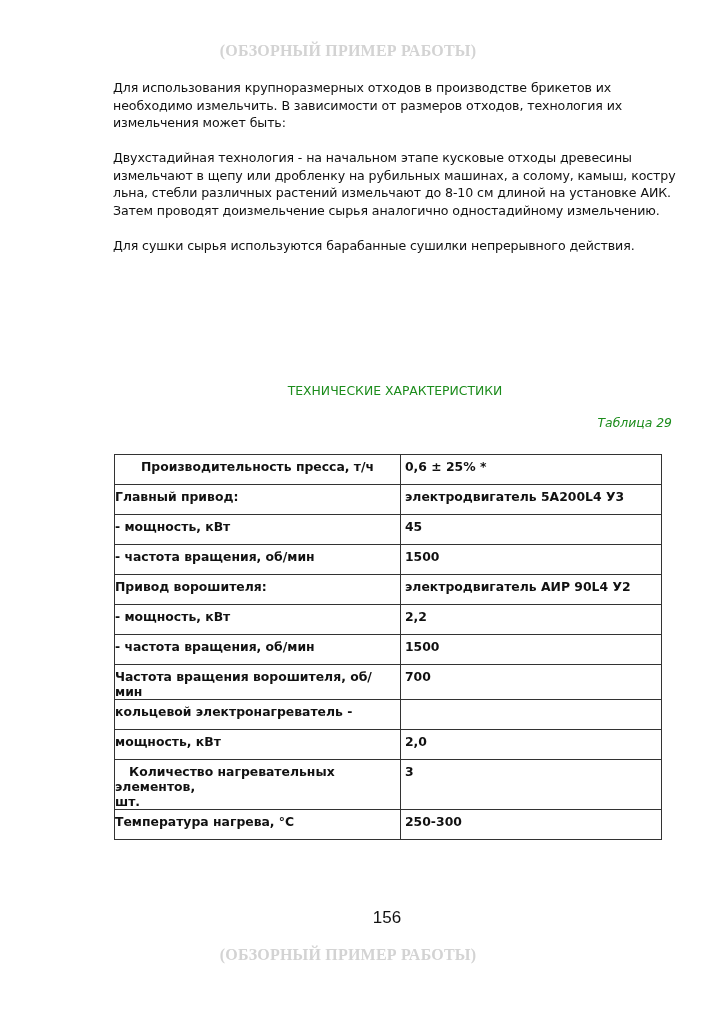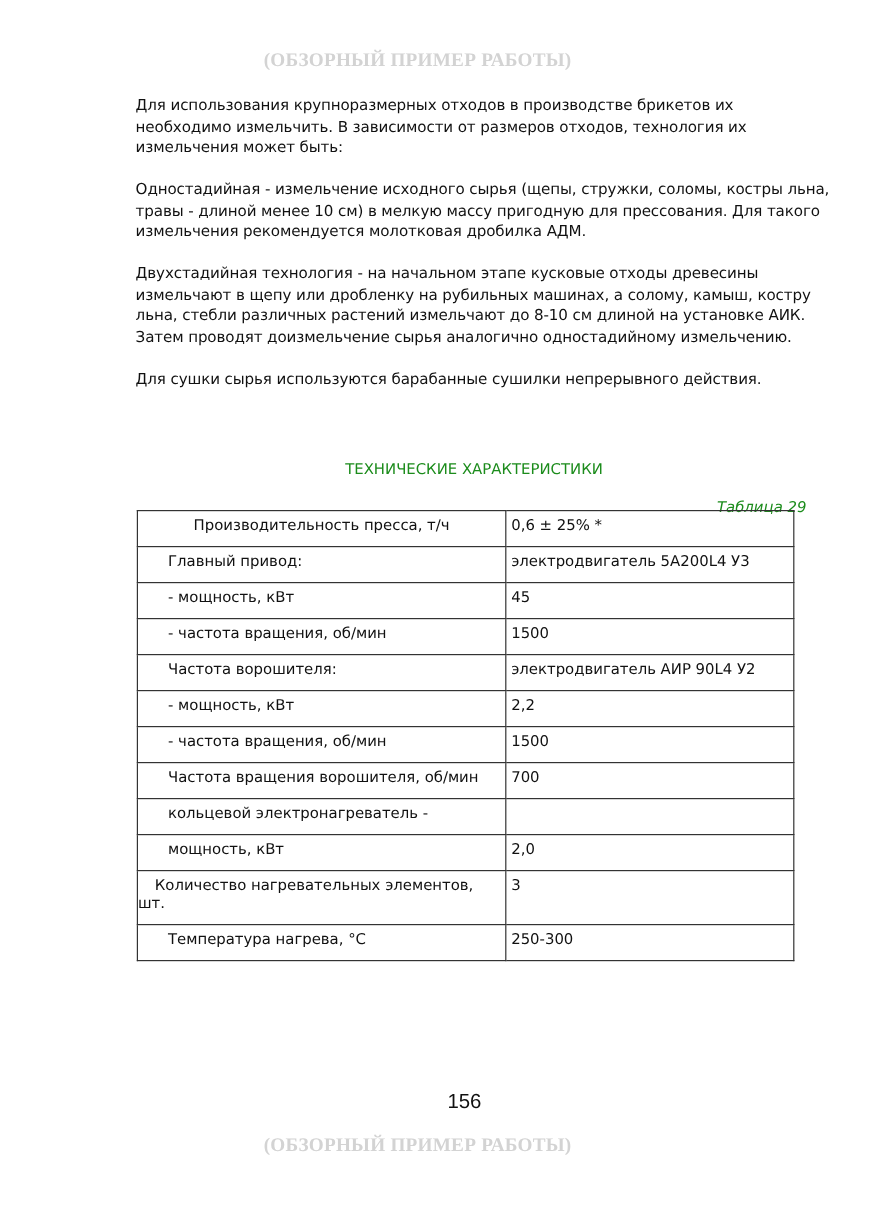--- a/index.html
+++ b/index.html
@@ -10,42 +10,41 @@
                font-size: 16px; color: #d3d3d3; letter-spacing: 0.2px; }
   .wm-top { top: 42px; }
   .wm-bottom { top: 946px; }
   .body-text { position: absolute; left: 103px; width: 580px;
                font-size: 12.6px; line-height: 17.5px; letter-spacing: -0.1px; margin-left: 10px; }
   .para { margin: 0 0 17.5px 0; }
   .section-title { position: absolute; top: 383px; left: 0; width: 790px;
                    text-align: center; font-size: 12.4px; color: #1c8c1c; }
   .table-caption { position: absolute; top: 415px; right: 52px;
                    font-size: 12.4px; color: #1c8c1c; font-style: italic; text-align: center; }
-  table.spec { position: absolute; top: 425px; left: 114px; width: 548px;
-               border-collapse: collapse; font-size: 12.4px; }
+  table.spec { position: absolute; top: 454px; left: 114px; width: 548px;
+               border-collapse: collapse; font-size: 12.4px; font-weight: bold; }
   table.spec td { border: 1.5px solid #333; vertical-align: top;
                   padding: 4px 4px 0 4px; height: 25px; line-height: 15px; }
-  table.spec td.param { width: 277px; padding-left: 25px; }
+  table.spec td.param { width: 277px; padding-left: 0; }
   table.spec td.param.centered { text-align: center; padding-left: 4px; }
   table.spec td.value { }
   table.spec tr.tall td { height: 40px; }
   table.spec td.param.hanging { padding-left: 0; }
   table.spec td.param.hanging span.indent { padding-left: 14px; }
   .page-number { position: absolute; top: 908px; left: 0; width: 774px;
                  text-align: center; font-family: "Liberation Sans", sans-serif;
                  font-size: 17px; color: #111; }
 </style>
 </head>
 <body>
 
 <div class="watermark wm-top">(ОБЗОРНЫЙ ПРИМЕР РАБОТЫ)</div>
 
 <div class="body-text" style="top:79px;">
   <p class="para">Для использования крупноразмерных отходов в производстве брикетов их необходимо измельчить. В зависимости от размеров отходов, технология их измельчения может быть:</p>
-  <p class="para">Одностадийная - измельчение исходного сырья (щепы, стружки, соломы, костры льна, травы - длиной менее 10 см) в мелкую массу пригодную для прессования. Для такого измельчения рекомендуется молотковая дробилка АДМ.</p>
   <p class="para">Двухстадийная технология - на начальном этапе кусковые отходы древесины измельчают в щепу или дробленку на рубильных машинах, а солому, камыш, костру льна, стебли различных растений измельчают до 8-10 см длиной на установке АИК. Затем проводят доизмельчение сырья аналогично одностадийному измельчению.</p>
   <p class="para">Для сушки сырья используются барабанные сушилки непрерывного действия.</p>
 </div>
 
 <div class="section-title">ТЕХНИЧЕСКИЕ ХАРАКТЕРИСТИКИ</div>
 <div class="table-caption">Таблица 29</div>
 
 <table class="spec">
   <tbody>
     <tr>
@@ -58,21 +57,21 @@
     </tr>
     <tr>
       <td class="param">- мощность, кВт</td>
       <td class="value">45</td>
     </tr>
     <tr>
       <td class="param">- частота вращения, об/мин</td>
       <td class="value">1500</td>
     </tr>
     <tr>
-      <td class="param">Частота ворошителя:</td>
+      <td class="param">Привод ворошителя:</td>
       <td class="value">электродвигатель АИР 90L4 У2</td>
     </tr>
     <tr>
       <td class="param">- мощность, кВт</td>
       <td class="value">2,2</td>
     </tr>
     <tr>
       <td class="param">- частота вращения, об/мин</td>
       <td class="value">1500</td>
     </tr>

